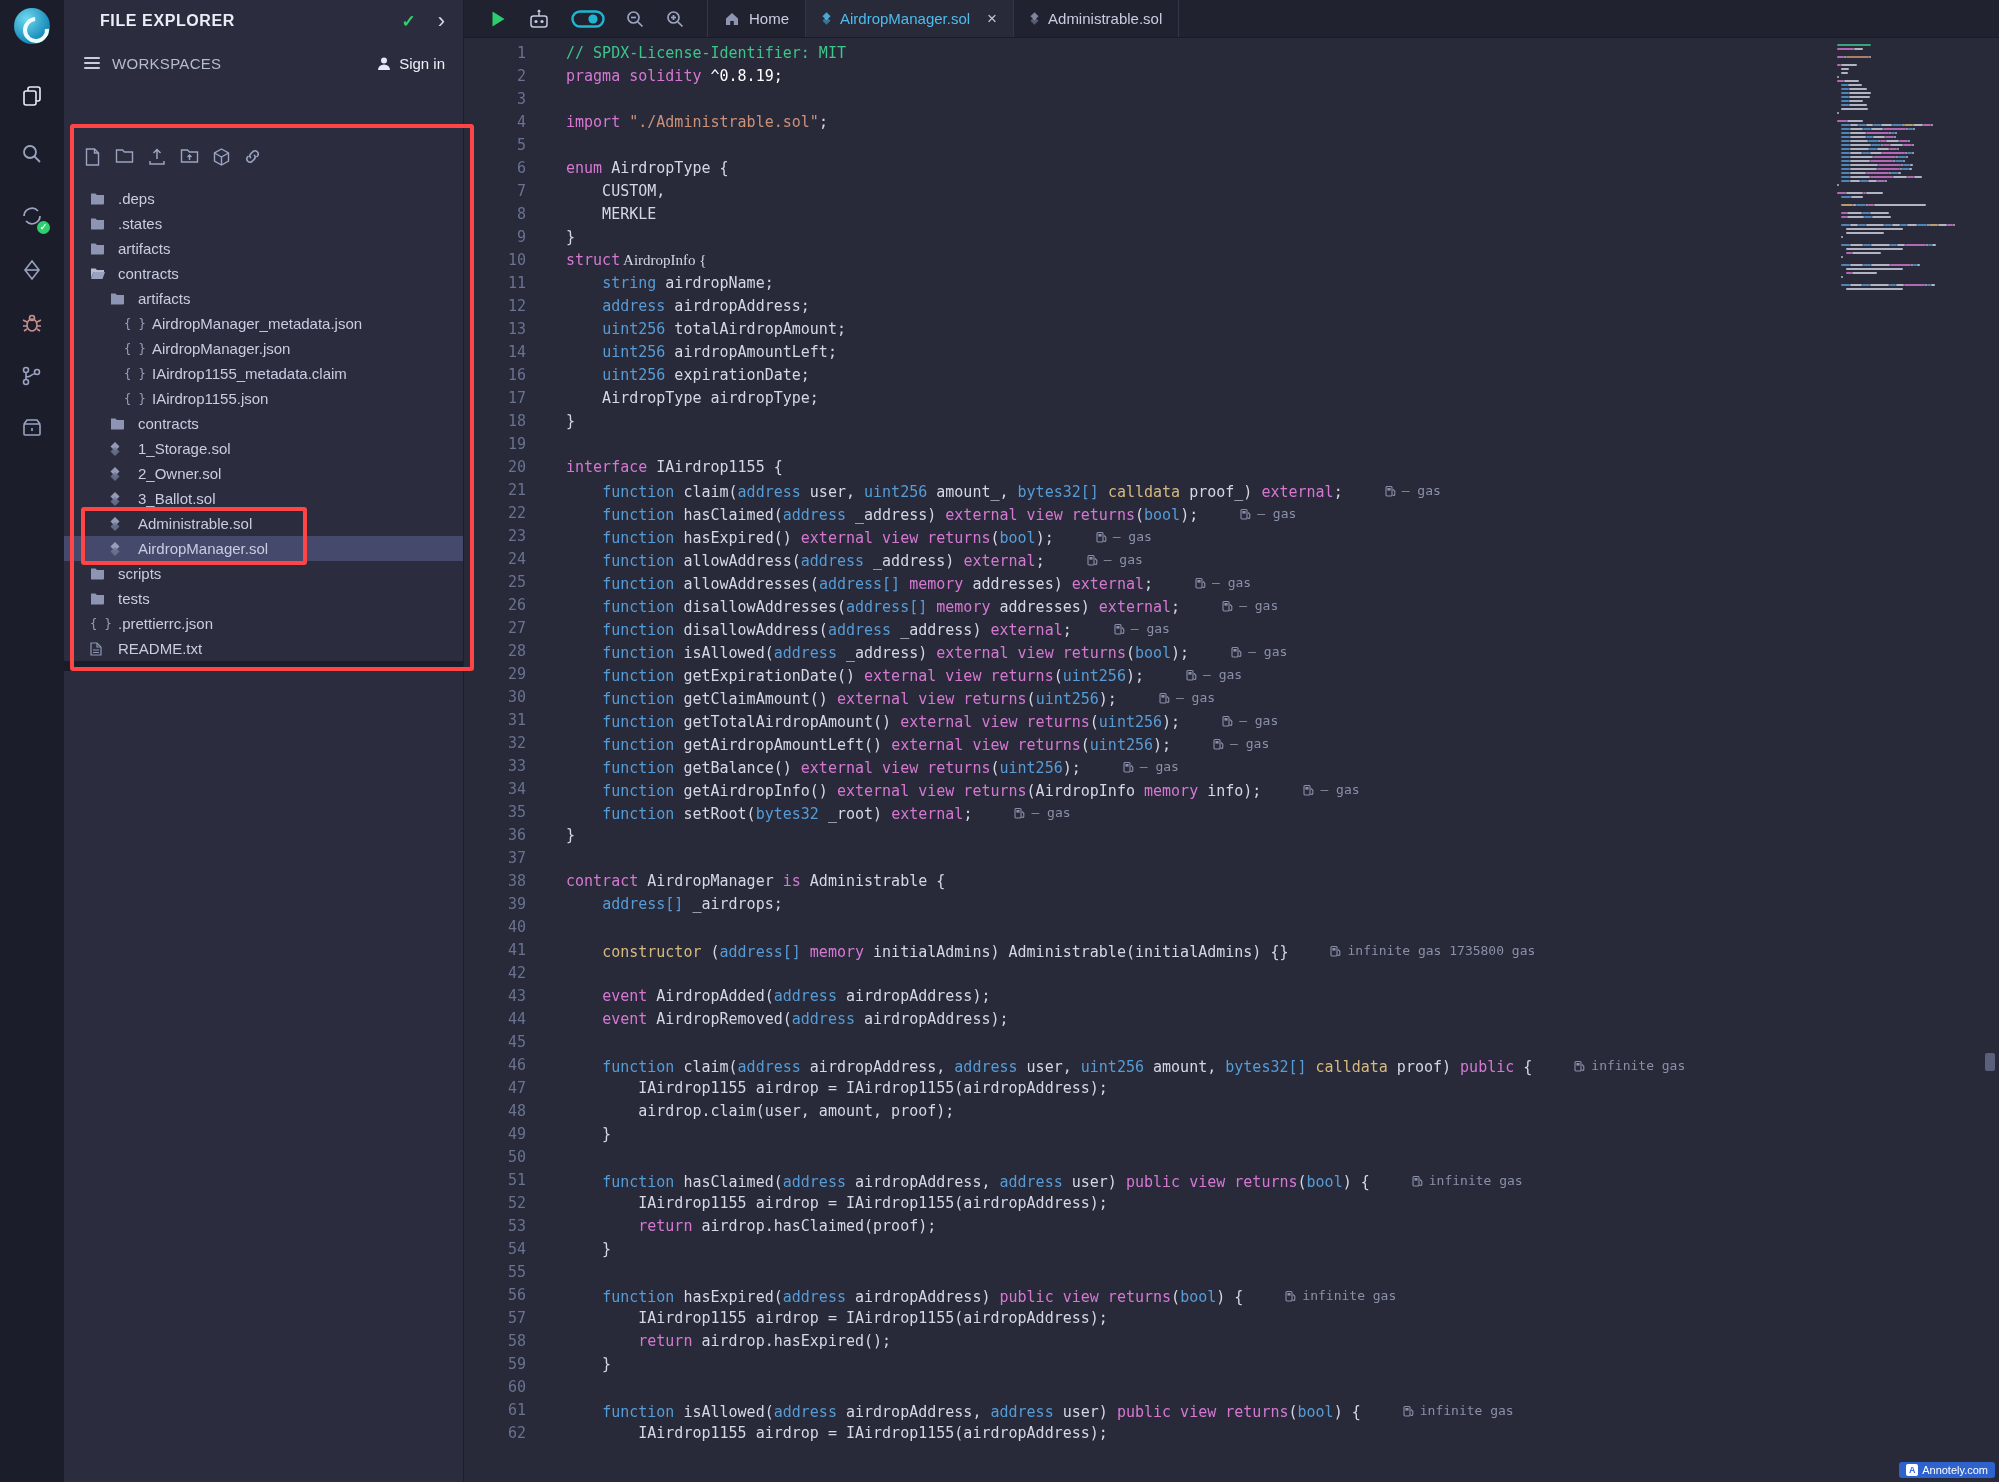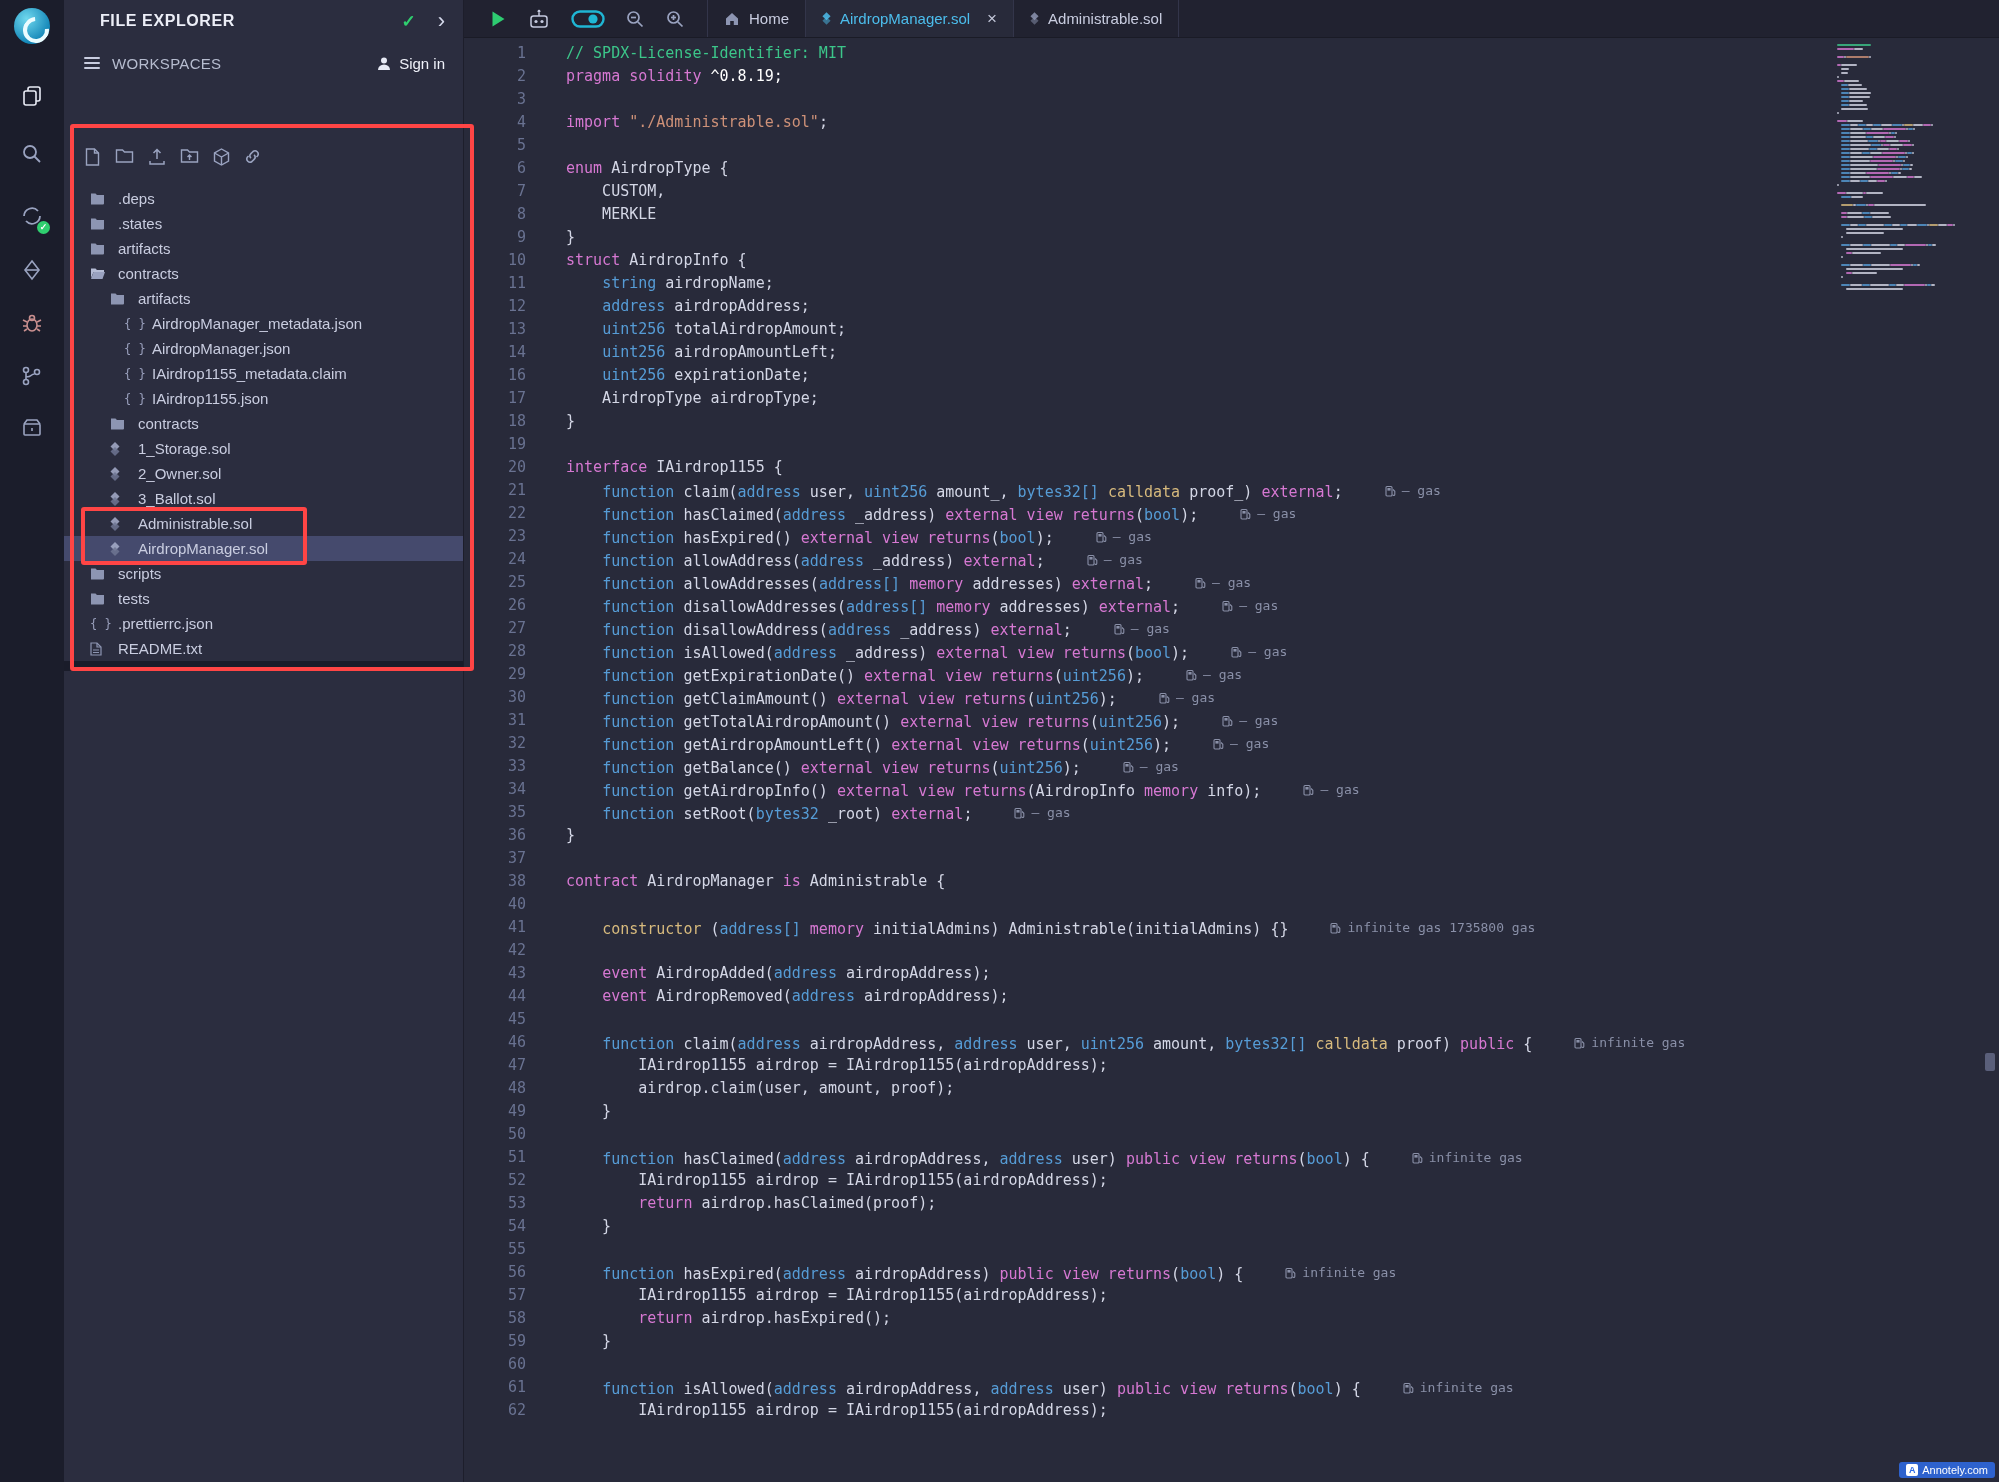--- a/index.html
+++ b/index.html
@@ -421,21 +421,21 @@
     <div id="code-lines">
         <div class="cl"><span class="ln">1</span><span class="ct"><span style="color: rgb(60, 198, 138);">// SPDX-License-Identifier: MIT</span></span></div>
         <div class="cl"><span class="ln">2</span><span class="ct"><span style="color: rgb(214, 120, 210);">pragma solidity</span><span style="color: #ffffff; margin-top: 36px;"> ^0.8.19;</span></span></div>
         <div class="cl"><span class="ln">3</span><span class="ct"></span></div>
         <div class="cl"><span class="ln">4</span><span class="ct"><span style="color: rgb(214, 120, 210);">import</span><span style="color: rgb(212, 215, 230);"> </span><span style="color: rgb(206, 145, 120);">"./Administrable.sol"</span><span style="color: rgb(212, 215, 230);">;</span></span></div>
         <div class="cl"><span class="ln">5</span><span class="ct"></span></div>
         <div class="cl"><span class="ln">6</span><span class="ct"><span style="color: rgb(214, 120, 210);">enum</span><span style="color: rgb(212, 215, 230); text-align: center;"> AirdropType {</span></span></div>
         <div class="cl"><span class="ln">7</span><span class="ct"><span style="color: rgb(212, 215, 230);">    CUSTOM,</span></span></div>
         <div class="cl"><span class="ln">8</span><span class="ct"><span style="color: rgb(212, 215, 230);">    MERKLE</span></span></div>
         <div class="cl"><span class="ln">9</span><span class="ct"><span style="color: rgb(212, 215, 230);">}</span></span></div>
-        <div class="cl"><span class="ln">10</span><span class="ct"><span style="color: rgb(214, 120, 210);">struct</span><span style="color: rgb(212, 215, 230);"> AirdropInfo {</span></span></div>
+        <div class="cl"><span class="ln">10</span><span class="ct"><span style="color: rgb(214, 120, 210);">struct</span><span style="color: rgb(212, 215, 230); font-family: Liberation Serif, serif;"> AirdropInfo {</span></span></div>
         <div class="cl"><span class="ln">11</span><span class="ct"><span style="color: rgb(212, 215, 230);">    </span><span style="color: rgb(86, 156, 214);">string</span><span style="color: rgb(212, 215, 230);"> airdropName;</span></span></div>
         <div class="cl"><span class="ln">12</span><span class="ct"><span style="color: rgb(212, 215, 230);">    </span><span style="color: rgb(86, 156, 214);">address</span><span style="color: rgb(212, 215, 230);"> airdropAddress;</span></span></div>
         <div class="cl"><span class="ln">13</span><span class="ct"><span style="color: rgb(212, 215, 230);">    </span><span style="color: rgb(86, 156, 214);">uint256</span><span style="color: rgb(212, 215, 230);"> totalAirdropAmount;</span></span></div>
         <div class="cl"><span class="ln">14</span><span class="ct"><span style="color: rgb(212, 215, 230);">    </span><span style="color: rgb(86, 156, 214);">uint256</span><span style="color: rgb(212, 215, 230);"> airdropAmountLeft;</span></span></div>
         <div class="cl"><span class="ln">16</span><span class="ct"><span style="color: rgb(212, 215, 230);">    </span><span style="color: rgb(86, 156, 214);">uint256</span><span style="color: rgb(212, 215, 230);"> expirationDate;</span></span></div>
         <div class="cl"><span class="ln">17</span><span class="ct"><span style="color: rgb(212, 215, 230);">    AirdropType airdropType;</span></span></div>
         <div class="cl"><span class="ln">18</span><span class="ct"><span style="color: rgb(212, 215, 230);">}</span></span></div>
         <div class="cl"><span class="ln">19</span><span class="ct"></span></div>
         <div class="cl"><span class="ln">20</span><span class="ct"><span style="color: rgb(214, 120, 210);">interface</span><span style="color: rgb(212, 215, 230);"> IAirdrop1155 {</span></span></div>
         <div class="cl"><span class="ln">21</span><span class="ct"><span style="color: rgb(212, 215, 230);">    </span><span style="color: rgb(86, 156, 214);">function</span><span style="color: rgb(212, 215, 230);"> claim(</span><span style="color: rgb(86, 156, 214);">address</span><span style="color: rgb(212, 215, 230);"> user, </span><span style="color: rgb(86, 156, 214);">uint256</span><span style="color: rgb(212, 215, 230);"> amount_, </span><span style="color: rgb(86, 156, 214);">bytes32[]</span><span style="color: rgb(212, 215, 230);"> </span><span style="color: rgb(215, 186, 125);">calldata</span><span style="color: rgb(212, 215, 230);"> proof_) </span><span style="color: rgb(214, 120, 210);">external</span><span style="color: rgb(212, 215, 230);">;</span><span class="gas"><svg width="12" height="12" viewBox="0 0 12 12" fill="none" stroke="#8a90a8" stroke-width="1.1">
@@ -509,20 +509,21 @@
                 <path d="M8 4.5l1.8 1.8v3.2a1 1 0 0 1-2 0"></path>
               </svg><span>– gas</span></span></span></div>
         <div class="cl"><span class="ln">35</span><span class="ct"><span style="color: rgb(212, 215, 230);">    </span><span style="color: rgb(86, 156, 214);">function</span><span style="color: rgb(212, 215, 230);"> setRoot(</span><span style="color: rgb(86, 156, 214);">bytes32</span><span style="color: rgb(212, 215, 230);"> _root) </span><span style="color: rgb(214, 120, 210);">external</span><span style="color: rgb(212, 215, 230);">;</span><span class="gas"><svg width="12" height="12" viewBox="0 0 12 12" fill="none" stroke="#8a90a8" stroke-width="1.1">
                 <rect x="1" y="1.5" width="6" height="9.5" rx="1"></rect>
                 <rect x="2.4" y="3" width="3.2" height="2.6" fill="#8a90a8" stroke="none"></rect>
                 <path d="M8 4.5l1.8 1.8v3.2a1 1 0 0 1-2 0"></path>
               </svg><span>– gas</span></span></span></div>
         <div class="cl"><span class="ln">36</span><span class="ct"><span style="color: rgb(212, 215, 230);">}</span></span></div>
         <div class="cl"><span class="ln">37</span><span class="ct"></span></div>
         <div class="cl"><span class="ln">38</span><span class="ct"><span style="color: rgb(214, 120, 210);">contract</span><span style="color: rgb(212, 215, 230);"> AirdropManager </span><span style="color: rgb(214, 120, 210);">is</span><span style="color: rgb(212, 215, 230);"> Administrable {</span></span></div>
+        <div class="cl"><span class="ln">39</span><span class="ct"><span style="color: rgb(212, 215, 230);">    </span><span style="color: rgb(86, 156, 214);">address[]</span><span style="color: rgb(212, 215, 230);"> _airdrops;</span></span></div>
         <div class="cl"><span class="ln">40</span><span class="ct"></span></div>
         <div class="cl"><span class="ln">41</span><span class="ct"><span style="color: rgb(212, 215, 230);">    </span><span style="color: rgb(215, 186, 125);">constructor</span><span style="color: rgb(212, 215, 230);"> (</span><span style="color: rgb(86, 156, 214);">address[]</span><span style="color: rgb(212, 215, 230);"> </span><span style="color: rgb(214, 120, 210);">memory</span><span style="color: rgb(212, 215, 230);"> initialAdmins) Administrable(initialAdmins) {}</span><span class="gas"><svg width="12" height="12" viewBox="0 0 12 12" fill="none" stroke="#8a90a8" stroke-width="1.1">
                 <rect x="1" y="1.5" width="6" height="9.5" rx="1"></rect>
                 <rect x="2.4" y="3" width="3.2" height="2.6" fill="#8a90a8" stroke="none"></rect>
                 <path d="M8 4.5l1.8 1.8v3.2a1 1 0 0 1-2 0"></path>
               </svg><span>infinite gas 1735800 gas</span></span></span></div>
         <div class="cl"><span class="ln">42</span><span class="ct"></span></div>
         <div class="cl"><span class="ln">43</span><span class="ct"><span style="color: rgb(212, 215, 230);">    </span><span style="color: rgb(214, 120, 210);">event</span><span style="color: rgb(212, 215, 230);"> AirdropAdded(</span><span style="color: rgb(86, 156, 214);">address</span><span style="color: rgb(212, 215, 230);"> airdropAddress);</span></span></div>
         <div class="cl"><span class="ln">44</span><span class="ct"><span style="color: rgb(212, 215, 230);">    </span><span style="color: rgb(214, 120, 210);">event</span><span style="color: rgb(212, 215, 230);"> AirdropRemoved(</span><span style="color: rgb(86, 156, 214);">address</span><span style="color: rgb(212, 215, 230);"> airdropAddress);</span></span></div>
         <div class="cl"><span class="ln">45</span><span class="ct"></span></div>

